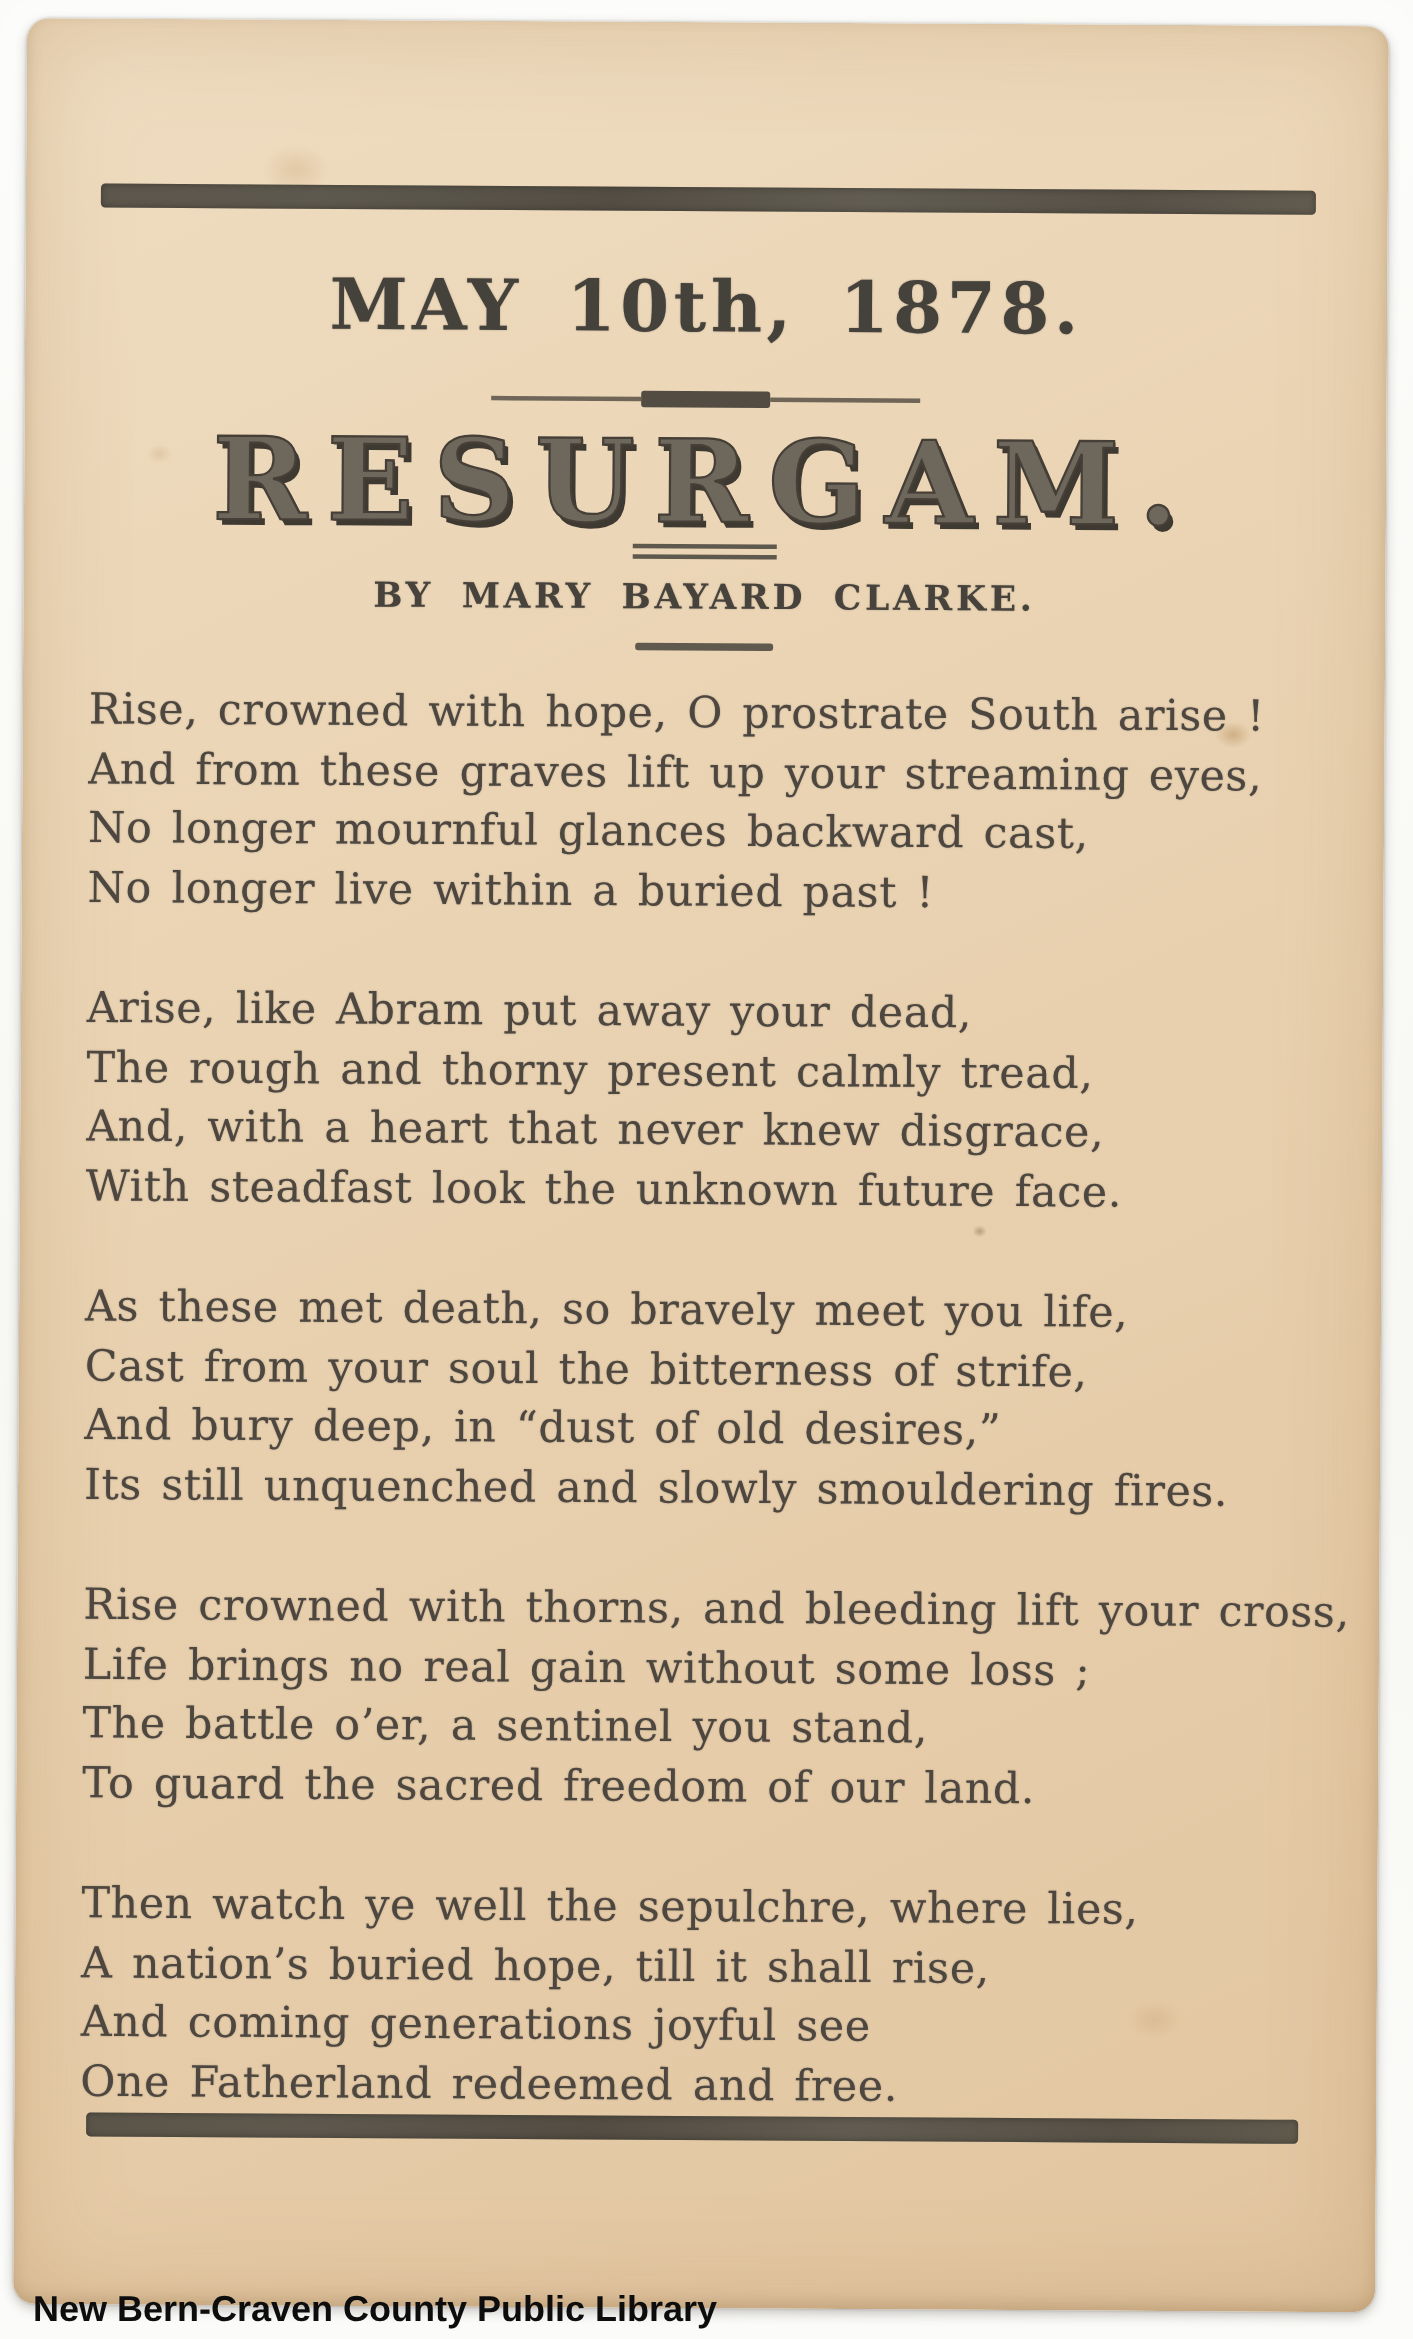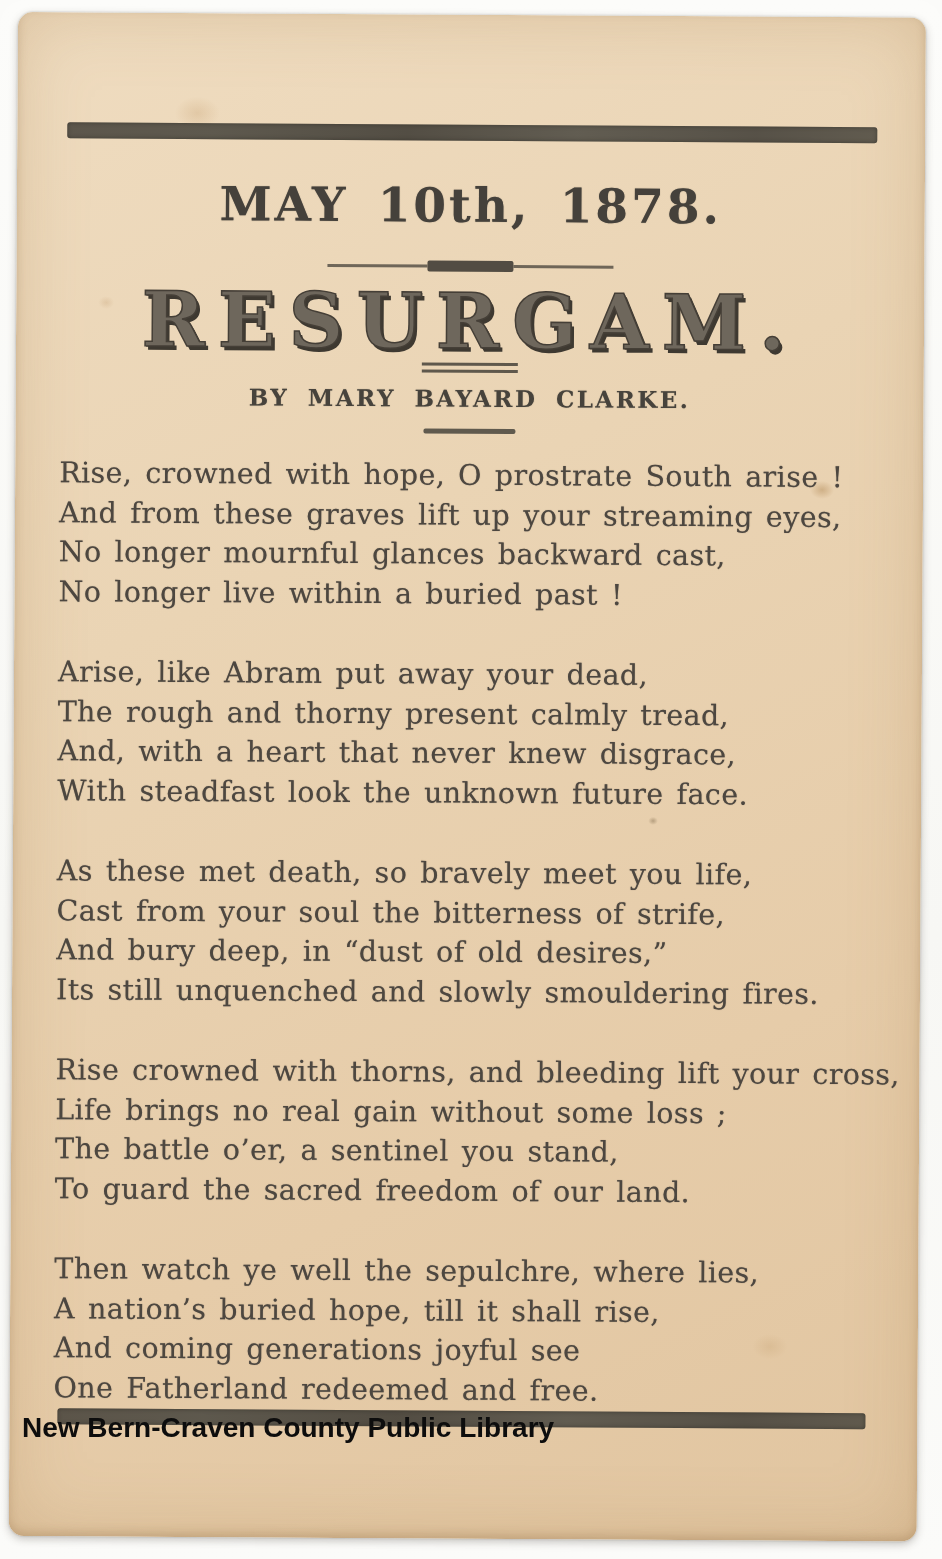--- a/index.html
+++ b/index.html
@@ -154,24 +154,24 @@
     letter-spacing: 0.4px;
     word-spacing: 3.5px;
     white-space: nowrap;
     text-shadow: 0 0 1px rgba(77,71,64,0.55);
   }
 
   
   .watermark {
     position: absolute;
     left: 22px;
-    top: 1412px;
+    top: 1526px;
     font-family: "Liberation Sans", sans-serif;
     font-weight: bold;
-    font-size: 28px;
+    font-size: 24px;
     letter-spacing: 0px;
     color: #0d0d0d;
   }
 </style>
 </head>
 <body>
 
 <div class="stage">
 
   <div class="card">

